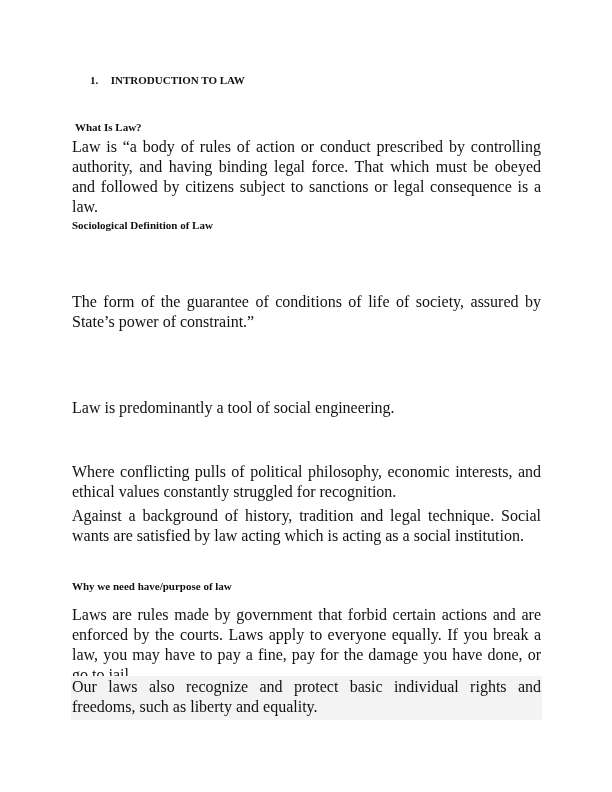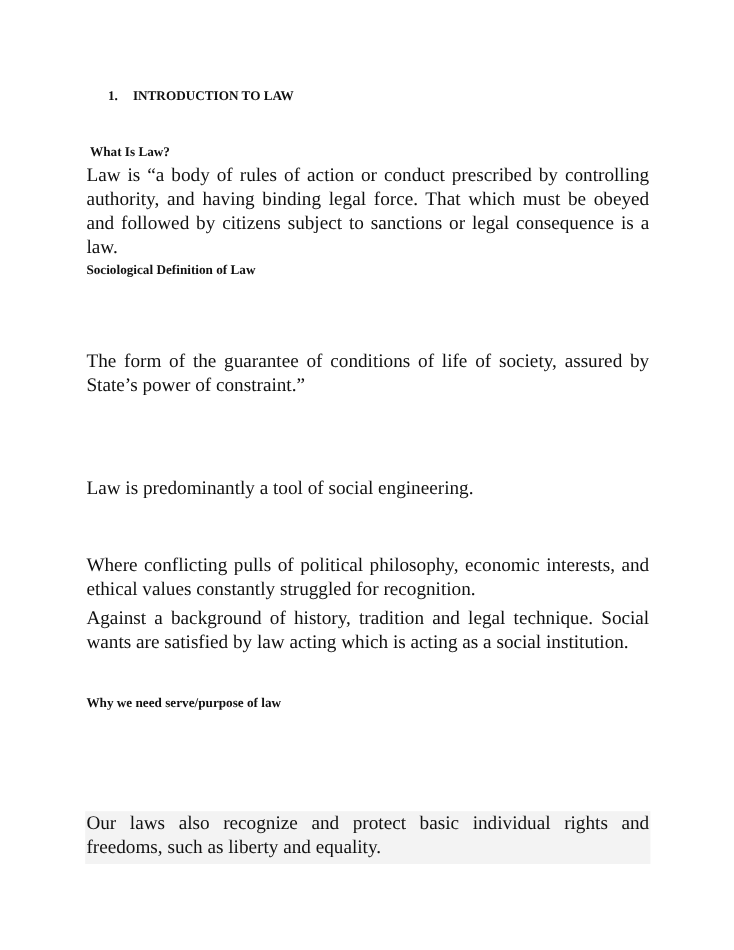--- a/index.html
+++ b/index.html
@@ -76,19 +76,20 @@
 
   <div class="blk" style="top:292px;">The form of the guarantee of conditions of life of society, assured by State’s power of constraint.”</div>
 
 
   <div class="blk" style="top:398px;">Law is predominantly a tool of social engineering.</div>
 
   <div class="blk" style="top:442px;margin-top:20px;">Where conflicting pulls of political philosophy, economic interests, and ethical values constantly struggled for recognition.</div>
 
   <div class="blk" style="top:506px;">Against a background of history, tradition and legal technique. Social wants are satisfied by law acting which is acting as a social institution.</div>
 
-  <div class="h2" style="top:576px;">Why we need serve/purpose of law</div>
+  <div class="h2" style="top:576px;">Why we need have/purpose of law</div>
 
+  <div class="blk" style="top:605px;">Laws are rules made by government that forbid certain actions and are enforced by the courts. Laws apply to everyone equally. If you break a law, you may have to pay a fine, pay for the damage you have done, or go to jail.</div>
 
   <div class="shade"></div>
   <div class="blk" style="top:677px;">Our laws also recognize and protect basic individual rights and freedoms, such as liberty and equality.</div>
 
 </div>
 
 </body></html>

